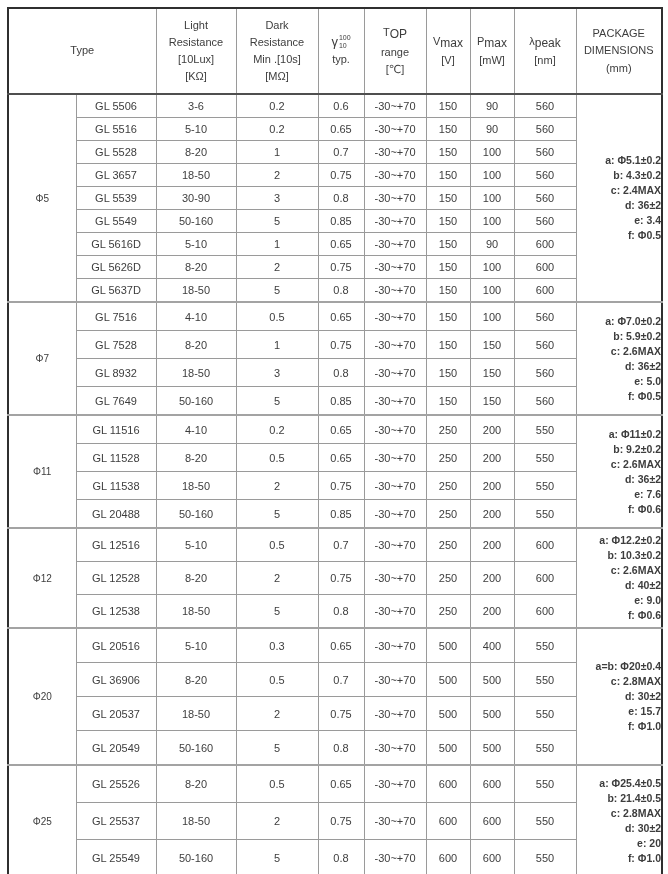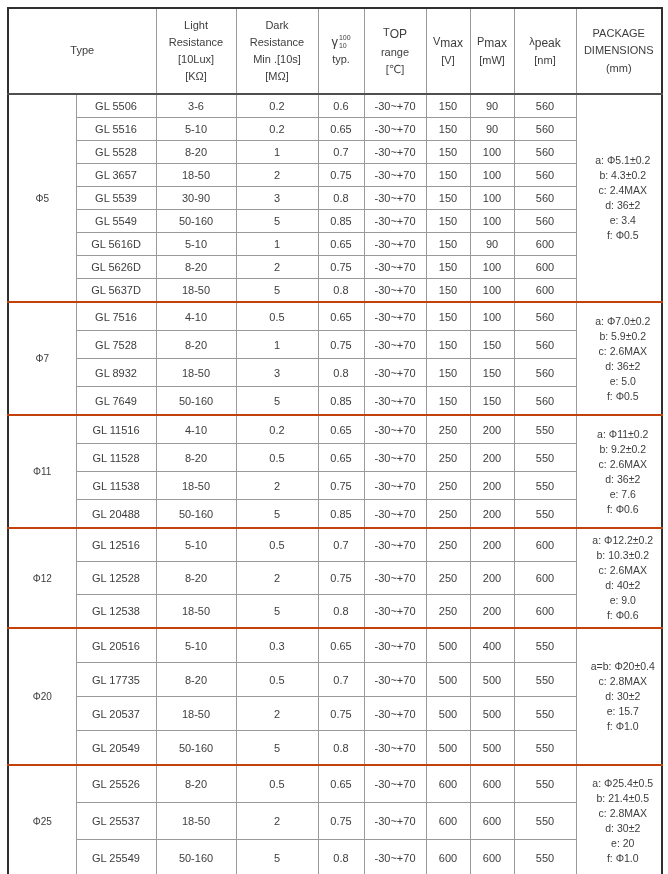--- a/index.html
+++ b/index.html
@@ -28,34 +28,34 @@
     border:1px solid #9a9a9a;
     font-weight:normal;
     font-size:11px;
     text-align:center;vertical-align:middle;
     padding:0;color:#3d3d3d;background:#fff;
   }
   thead th{height:84px;border-bottom:2px solid #4f4f4f;line-height:1.55;}
   .pre{white-space:pre-line;}
 
   
-  tr.group-start th, tr.group-start td{border-top:2px solid #c2410c;}
+  tr.group-start th, tr.group-start td{border-top:2px solid #a3a3a3;}
 
   tr.g0 td{height:22px}
   tr.g1 td{height:27px}
   tr.g2 td{height:27px}
   tr.g3 td{height:32px}
   tr.g4 td{height:33px}
   tr.g5 td{height:36px}
 
   td.type-cell{font-size:10px;}
   td.pkg-cell{
-    text-align:center;vertical-align:middle;
+    text-align:right;vertical-align:middle;
     padding-left:8px;font-size:10.5px;
-    white-space:pre-line;line-height:15px;
+    white-space:pre-line;line-height:15px;font-weight:bold;
   }
 
   
   .gamma-wrap{display:inline-flex;align-items:center;justify-content:center;line-height:1.1;}
   .gamma-sym{font-size:13px;}
   .gamma-stack{display:inline-flex;flex-direction:column;font-size:7px;line-height:1.15;margin-left:1px;text-align:left;}
   sub.hsub{font-size:12px;vertical-align:-2px;}
   .hline{display:block;line-height:1.55;}
 </style>
 </head>
@@ -357,21 +357,21 @@
           <td>500</td>
           <td>400</td>
           <td>550</td>
           <td class="pkg-cell" rowspan="4">a=b: Φ20±0.4
 c: 2.8MAX
 d: 30±2
 e: 15.7
 f: Φ1.0</td>
         </tr>
         <tr class="g4">
-          <td>GL 17735</td>
+          <td>GL 36906</td>
           <td>8-20</td>
           <td>0.5</td>
           <td>0.7</td>
           <td>-30~+70</td>
           <td>500</td>
           <td>500</td>
           <td>550</td>
         </tr>
         <tr class="g4">
           <td>GL 20537</td>

